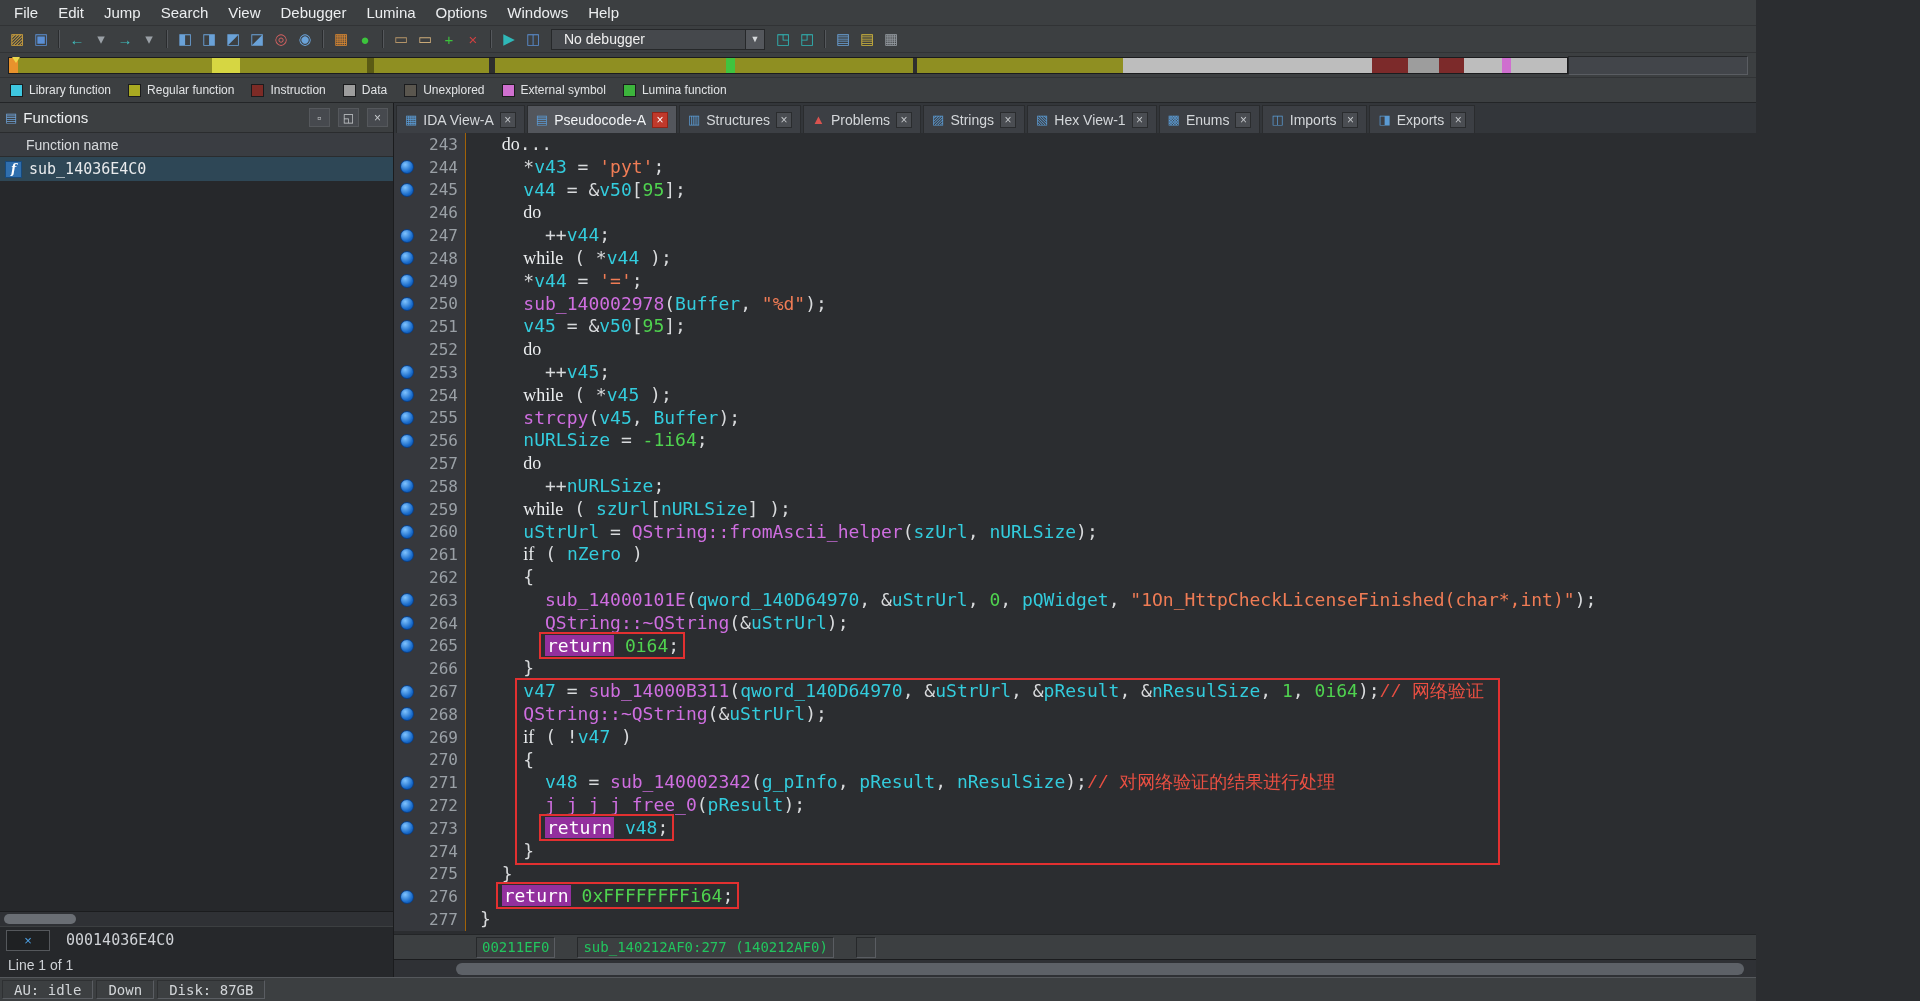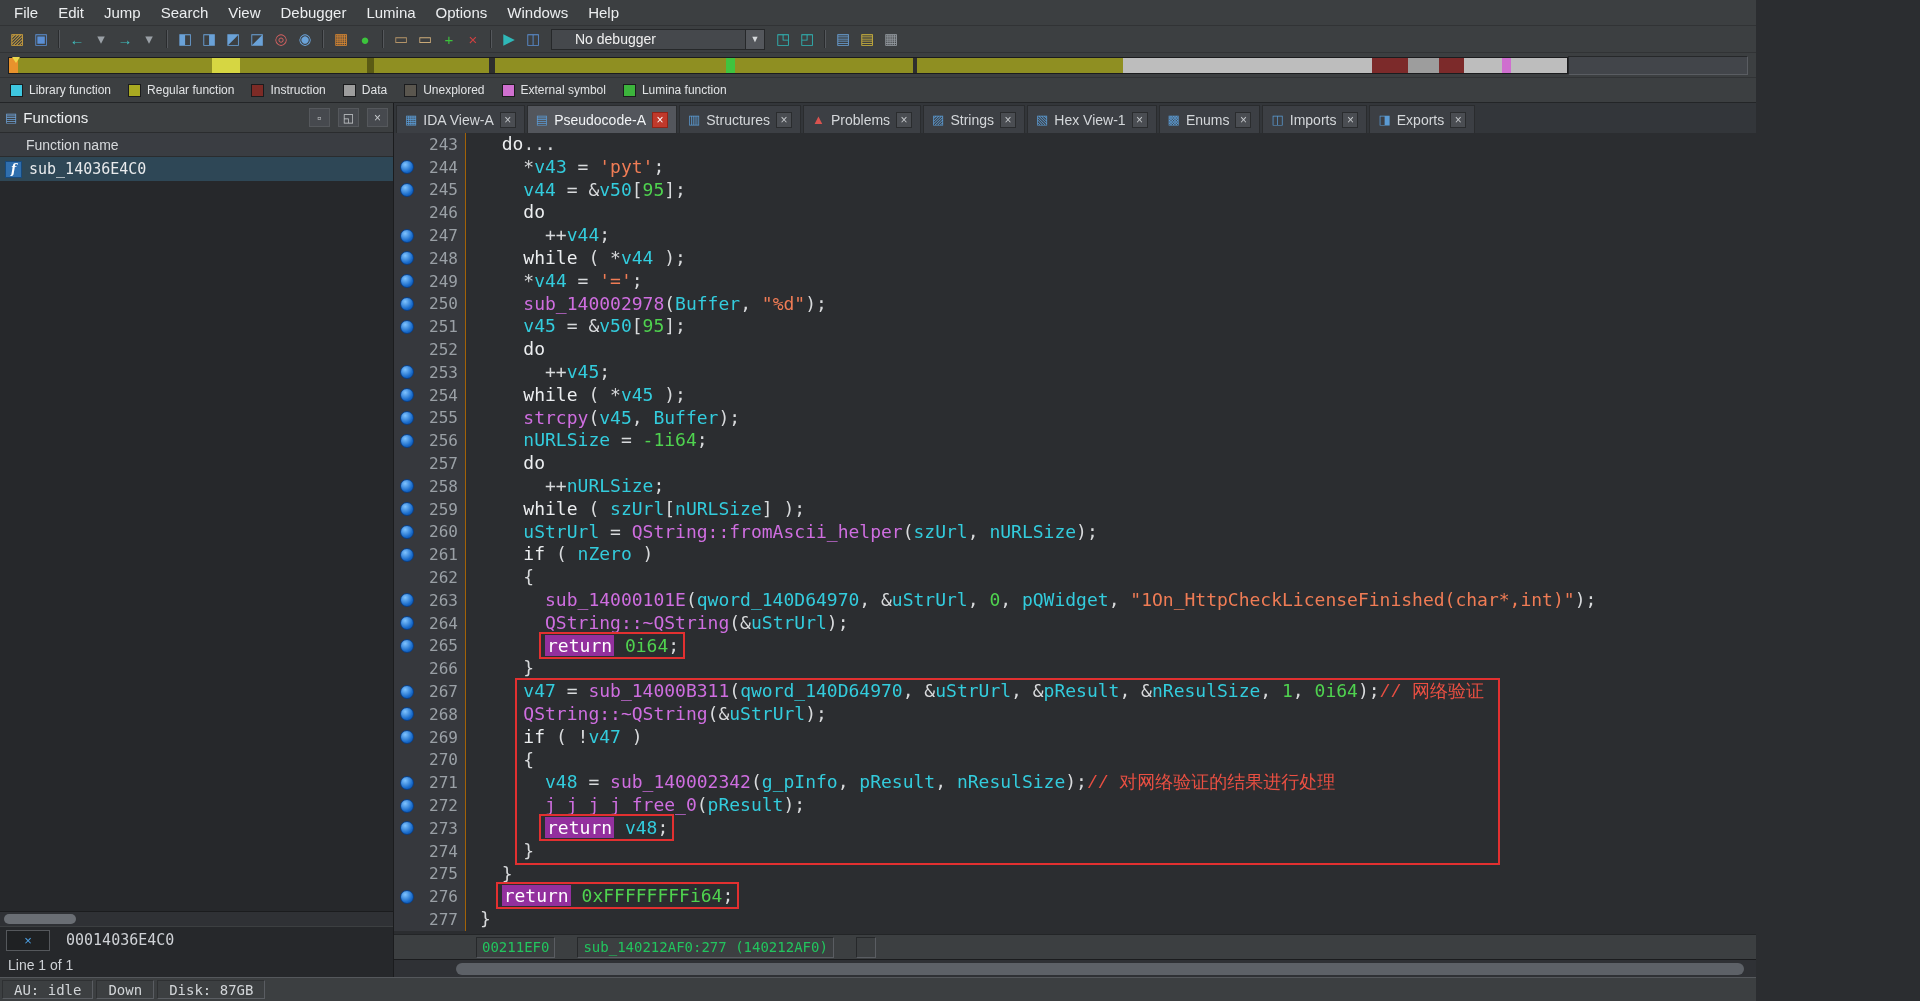--- a/index.html
+++ b/index.html
@@ -12,21 +12,21 @@
              display:flex; align-items:center; padding-left:4px; }
   .menu-item { padding:3px 10px; font-size:15px; color:#eceef0; cursor:default; }
 
   #toolbar { height:27px; background:#3c3f41; border-bottom:1px solid #313335;
              display:flex; align-items:center; padding-left:6px; gap:2px; }
   .tb-icon { width:22px; height:22px; display:flex; align-items:center; justify-content:center;
              font-size:15px; }
   .tb-sep  { width:2px; height:18px; border-left:1px solid #2a2c2e; border-right:1px solid #55585c;
              margin:0 4px; }
   .combo { width:214px; height:21px; background:#45484c; border:1px solid #26282a;
-           display:flex; align-items:center; font-size:14px; color:#f0f0f0; padding-left:23px;
+           display:flex; align-items:center; font-size:14px; color:#f0f0f0; padding-left:12px;
            margin:0 5px; }
   .combo .arrow-btn { margin-left:auto; width:19px; height:100%; background:#54575c;
            display:flex; align-items:center; justify-content:center; font-size:9px;
            color:#d6d9dc; border-left:1px solid #26282a; }
 
   #navrow { height:25px; background:#3c3f41; border-bottom:1px solid #313335;
             display:flex; align-items:center; padding:0 8px; }
   #navband { width:1695px; height:17px; border:1px solid #1b1c1e; position:relative; }
   #navband .pointer { position:absolute; top:-1px; left:3px; width:0; height:0;
             border-left:4px solid transparent; border-right:4px solid transparent;
@@ -93,21 +93,21 @@
   .cline { display:flex; height:22.8px; }
   .bp-cell { width:26px; flex:none; display:flex; align-items:center; justify-content:center;
              background:#36383d; }
   .bp-dot { width:14px; height:14px; border-radius:50%; border:1px solid #0a3f85;
              background:radial-gradient(circle at 35% 30%, #7ec3ff, #1769c9 65%, #0d4ea3); }
   .lnum { width:46px; flex:none; background:#36383d; border-right:1px solid #a16207;
           display:flex; align-items:center; justify-content:flex-end; padding-right:7px;
           font:16px "DejaVu Sans Mono",monospace; color:var(--c-line_number,#9aa0a6); }
   .ctext { white-space:pre; font:18px/22.8px "DejaVu Sans Mono",monospace; padding-left:14px; }
   .pl  { color:var(--c-plain,#d8dadc); }
-  .kw  { color:var(--c-keyword,#eceef0); }
+  .kw  { color:var(--c-keyword,#eceef0);font-family:Liberation Serif, serif; }
   .var { color:var(--c-variable,#33ccdd); }
   .fn  { color:var(--c-function,#cf6ee0); }
   .num { color:var(--c-number,#4fd34f); }
   .str { color:var(--c-string,#f07c55); }
   .cmt { color:var(--c-comment,#ea4f42);font-family:Liberation Mono, monospace; }
   .ret { color:#ffffff; background:var(--c-return_bg,#93309e); padding:0 2px; }
   .redbox { border:2px solid var(--c-annotation,#e23030); padding:1px 4px; margin-left:-6px; }
   #bigbox { position:absolute; border:2px solid var(--c-annotation,#e23030);
             pointer-events:none; left:121px; width:985px; }
 

